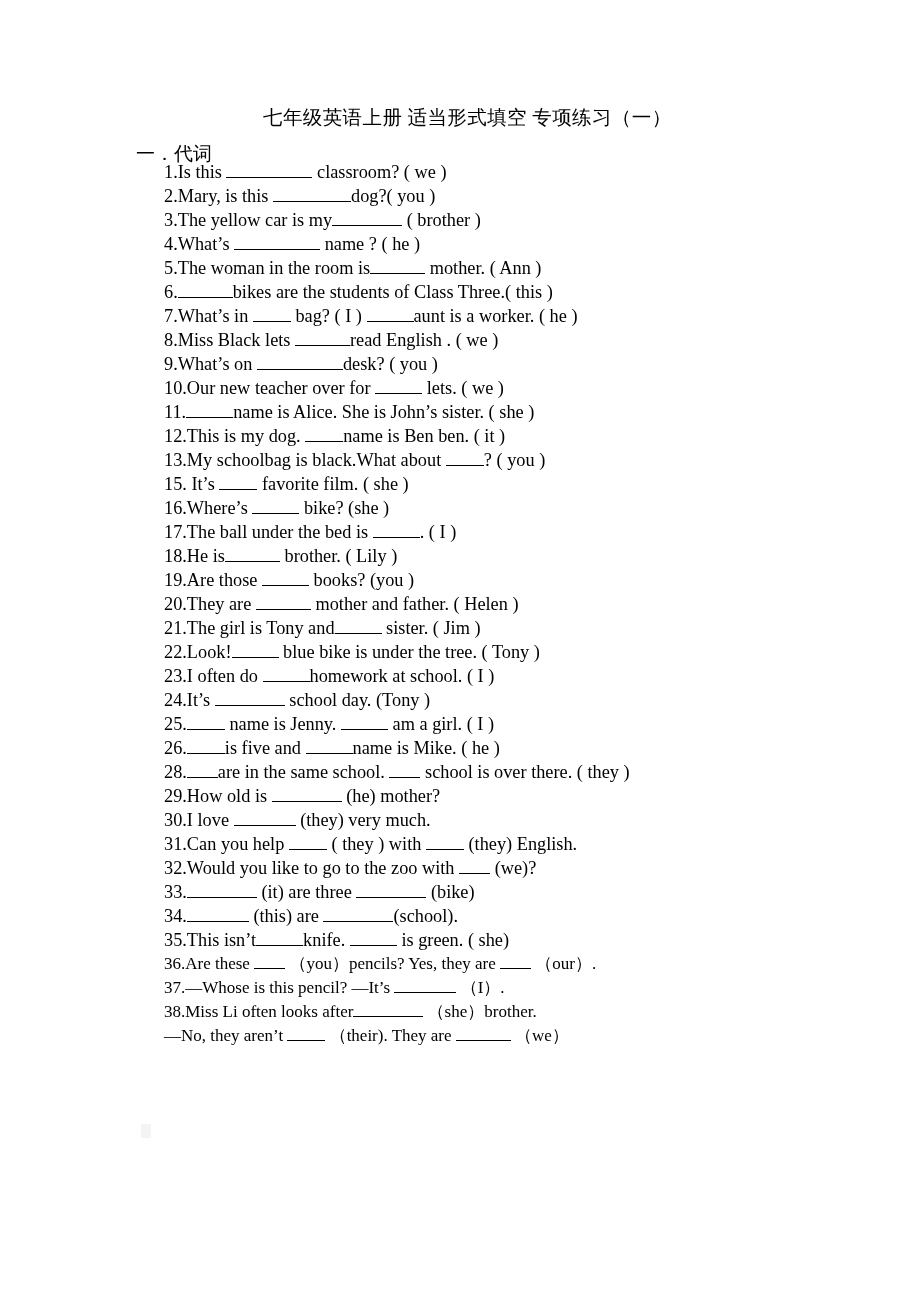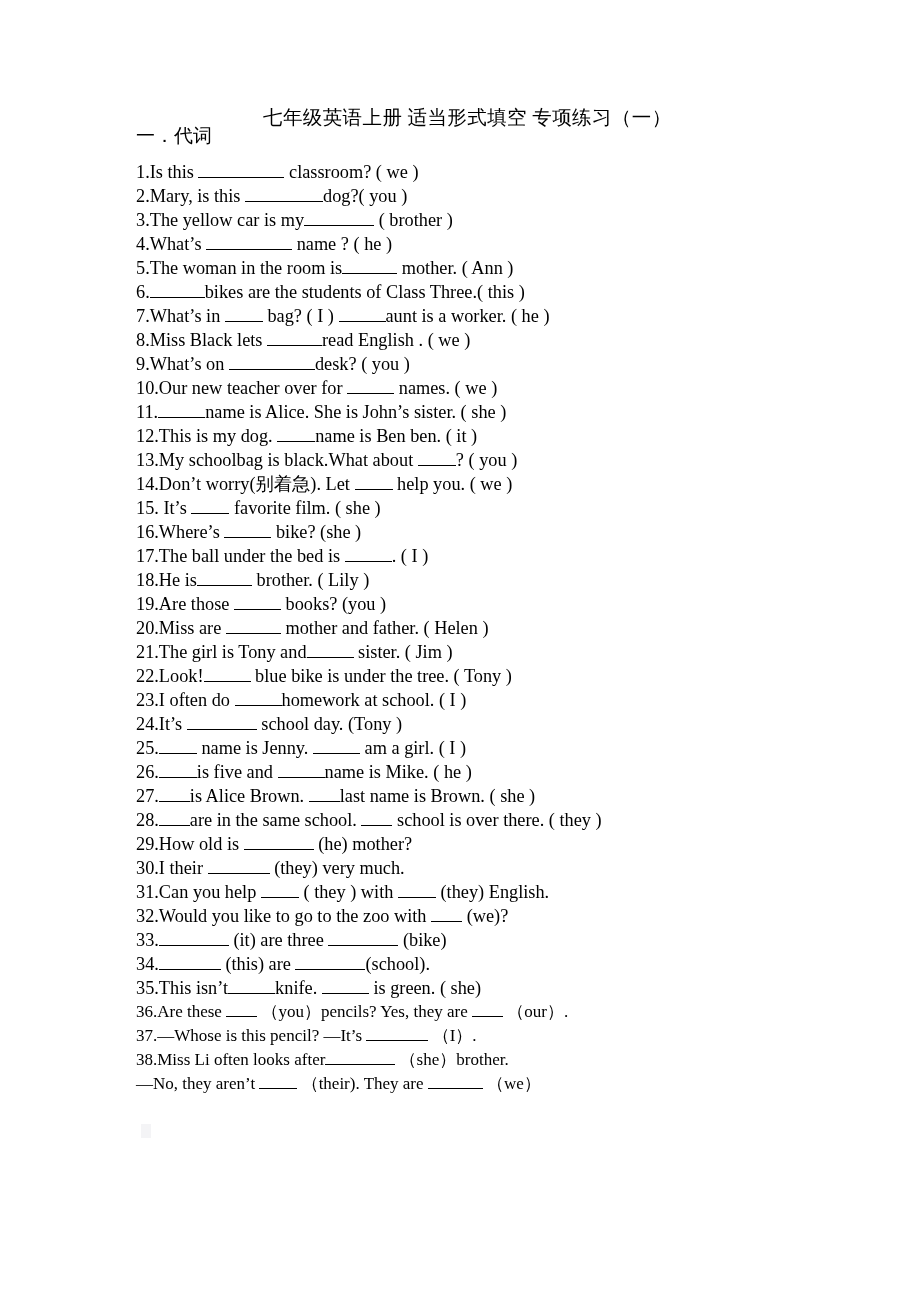--- a/index.html
+++ b/index.html
@@ -27,37 +27,38 @@
     position: absolute;
     top: 106px;
     left: 263px;
     font-size: 19.5px;
     line-height: 24px;
     letter-spacing: 0.4px;
     white-space: nowrap;
   }
   .section-heading {
     position: absolute;
-    top: 124px;
+    top: 142px;
     left: 136px;
     font-size: 19px;
     line-height: 24px;
     white-space: nowrap;
   }
   .items {
     position: absolute;
     top: 160px;
     left: 136px;
     width: 760px;
   }
   .item {
     font-size: 18.3px;
     line-height: 24.0px;
     white-space: nowrap;
     height: 24px;
+    margin-left: 28px;
   }
   .item.small {
     font-size: 17px;
     line-height: 24.0px;
   }
   
   .blank {
     display: inline-block;
     border-bottom: 1.2px solid #000;
     vertical-align: baseline;
@@ -93,41 +94,39 @@
   <div class="items" id="items-container">
       <div class="item"><span>1.</span><span>Is this </span><span class="blank b11"></span><span> classroom? ( we )</span></div>
       <div class="item"><span>2.</span><span>Mary, is this </span><span class="blank b10"></span><span>dog?( you )</span></div>
       <div class="item"><span>3.</span><span>The yellow car is my</span><span class="blank b9"></span><span> ( brother )</span></div>
       <div class="item"><span>4.</span><span>What’s </span><span class="blank b11"></span><span> name ? ( he )</span></div>
       <div class="item"><span>5.</span><span>The woman in the room is</span><span class="blank b7"></span><span> mother. ( Ann )</span></div>
       <div class="item"><span>6.</span><span class="blank b7"></span><span>bikes are the students of Class Three.( this )</span></div>
       <div class="item"><span>7.</span><span>What’s in </span><span class="blank b5"></span><span> bag? ( I ) </span><span class="blank b6"></span><span>aunt is a worker. ( he )</span></div>
       <div class="item"><span>8.</span><span>Miss Black lets </span><span class="blank b7"></span><span>read English . ( we )</span></div>
       <div class="item"><span>9.</span><span>What’s on </span><span class="blank b11"></span><span>desk? ( you )</span></div>
-      <div class="item"><span>10.</span><span>Our new teacher over for </span><span class="blank b6"></span><span> names. ( we )</span></div>
+      <div class="item"><span>10.</span><span>Our new teacher over for </span><span class="blank b6"></span><span> lets. ( we )</span></div>
       <div class="item"><span>11.</span><span class="blank b6"></span><span>name is Alice. She is John’s sister. ( she )</span></div>
       <div class="item"><span>12.</span><span>This is my dog. </span><span class="blank b5"></span><span>name is Ben ben. ( it )</span></div>
       <div class="item"><span>13.</span><span>My schoolbag is black.What about </span><span class="blank b5"></span><span>? ( you )</span></div>
-      <div class="item"><span>14.</span><span>Don’t worry(别着急). Let </span><span class="blank b5"></span><span> help you. ( we )</span></div>
       <div class="item"><span>15.</span><span> It’s </span><span class="blank b5"></span><span> favorite film. ( she )</span></div>
       <div class="item"><span>16.</span><span>Where’s </span><span class="blank b6"></span><span> bike? (she )</span></div>
       <div class="item"><span>17.</span><span>The ball under the bed is </span><span class="blank b6"></span><span>. ( I )</span></div>
       <div class="item"><span>18.</span><span>He is</span><span class="blank b7"></span><span> brother. ( Lily )</span></div>
       <div class="item"><span>19.</span><span>Are those </span><span class="blank b6"></span><span> books? (you )</span></div>
-      <div class="item"><span>20.</span><span>Miss are </span><span class="blank b7"></span><span> mother and father. ( Helen )</span></div>
+      <div class="item"><span>20.</span><span>They are </span><span class="blank b7"></span><span> mother and father. ( Helen )</span></div>
       <div class="item"><span>21.</span><span>The girl is Tony and</span><span class="blank b6"></span><span> sister. ( Jim )</span></div>
       <div class="item"><span>22.</span><span>Look!</span><span class="blank b6"></span><span> blue bike is under the tree. ( Tony )</span></div>
       <div class="item"><span>23.</span><span>I often do </span><span class="blank b6"></span><span>homework at school. ( I )</span></div>
       <div class="item"><span>24.</span><span>It’s </span><span class="blank b9"></span><span> school day. (Tony )</span></div>
       <div class="item"><span>25.</span><span class="blank b5"></span><span> name is Jenny. </span><span class="blank b6"></span><span> am a girl. ( I )</span></div>
       <div class="item"><span>26.</span><span class="blank b5"></span><span>is five and </span><span class="blank b6"></span><span>name is Mike. ( he )</span></div>
-      <div class="item"><span>27.</span><span class="blank b4"></span><span>is Alice Brown. </span><span class="blank b4"></span><span>last name is Brown. ( she )</span></div>
       <div class="item"><span>28.</span><span class="blank b4"></span><span>are in the same school. </span><span class="blank b4"></span><span> school is over there. ( they )</span></div>
       <div class="item"><span>29.</span><span>How old is </span><span class="blank b9"></span><span> (he) mother?</span></div>
-      <div class="item"><span>30.</span><span>I their </span><span class="blank b8"></span><span> (they) very much.</span></div>
+      <div class="item"><span>30.</span><span>I love </span><span class="blank b8"></span><span> (they) very much.</span></div>
       <div class="item"><span>31.</span><span>Can you help </span><span class="blank b5"></span><span> ( they ) with </span><span class="blank b5"></span><span> (they) English.</span></div>
       <div class="item"><span>32.</span><span>Would you like to go to the zoo with </span><span class="blank b4"></span><span> (we)?</span></div>
       <div class="item"><span>33.</span><span class="blank b9"></span><span> (it) are three </span><span class="blank b9"></span><span> (bike)</span></div>
       <div class="item"><span>34.</span><span class="blank b8"></span><span> (this) are </span><span class="blank b9"></span><span>(school).</span></div>
       <div class="item"><span>35.</span><span>This isn’t</span><span class="blank b6"></span><span>knife. </span><span class="blank b6"></span><span> is green. ( she)</span></div>
       <div class="item small"><span>36.</span><span>Are these </span><span class="blank b4"></span><span> （you）pencils? Yes, they are </span><span class="blank b4"></span><span> （our）.</span></div>
       <div class="item small"><span>37.</span><span>—Whose is this pencil? —It’s </span><span class="blank b8"></span><span> （I）.</span></div>
       <div class="item small"><span>38.</span><span>Miss Li often looks after</span><span class="blank b9"></span><span> （she）brother.</span></div>
       <div class="item small"><span>—No, they aren’t </span><span class="blank b5"></span><span> （their). They are </span><span class="blank b7"></span><span> （we）</span></div>
     </div>

